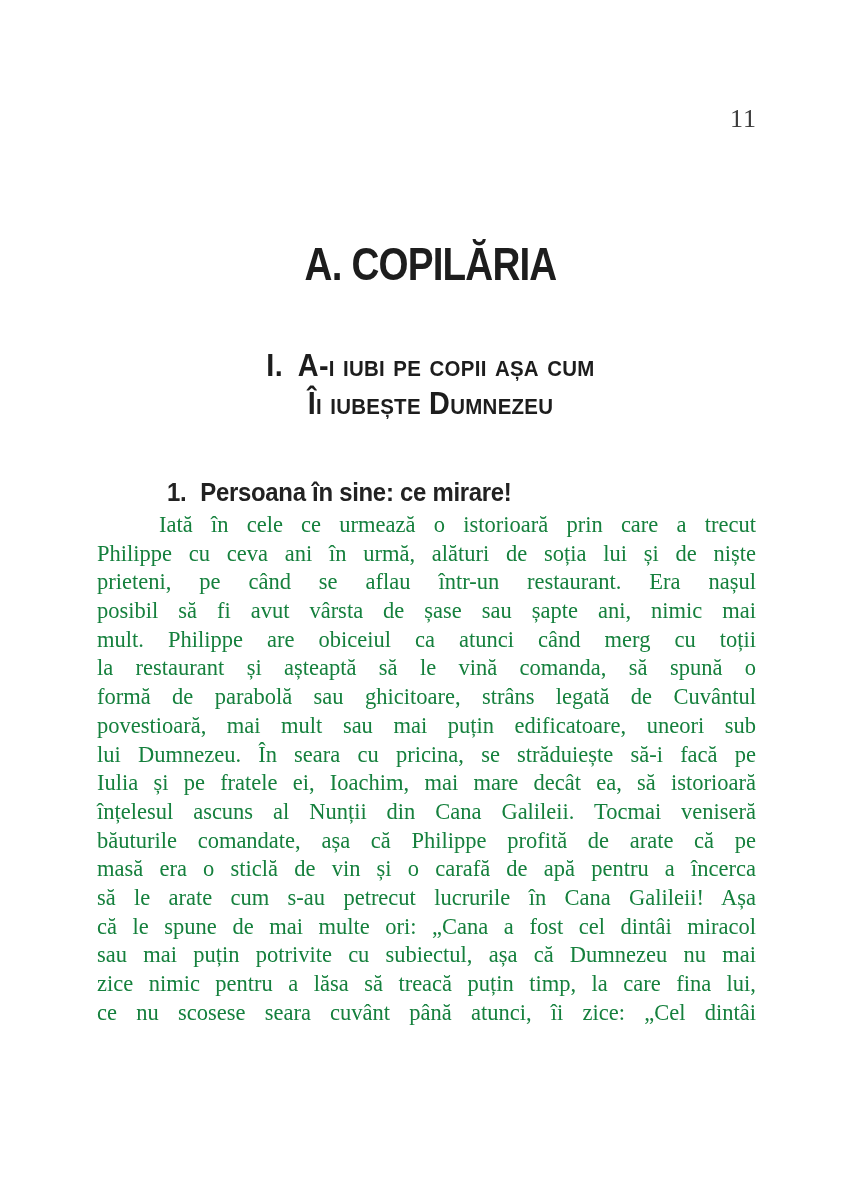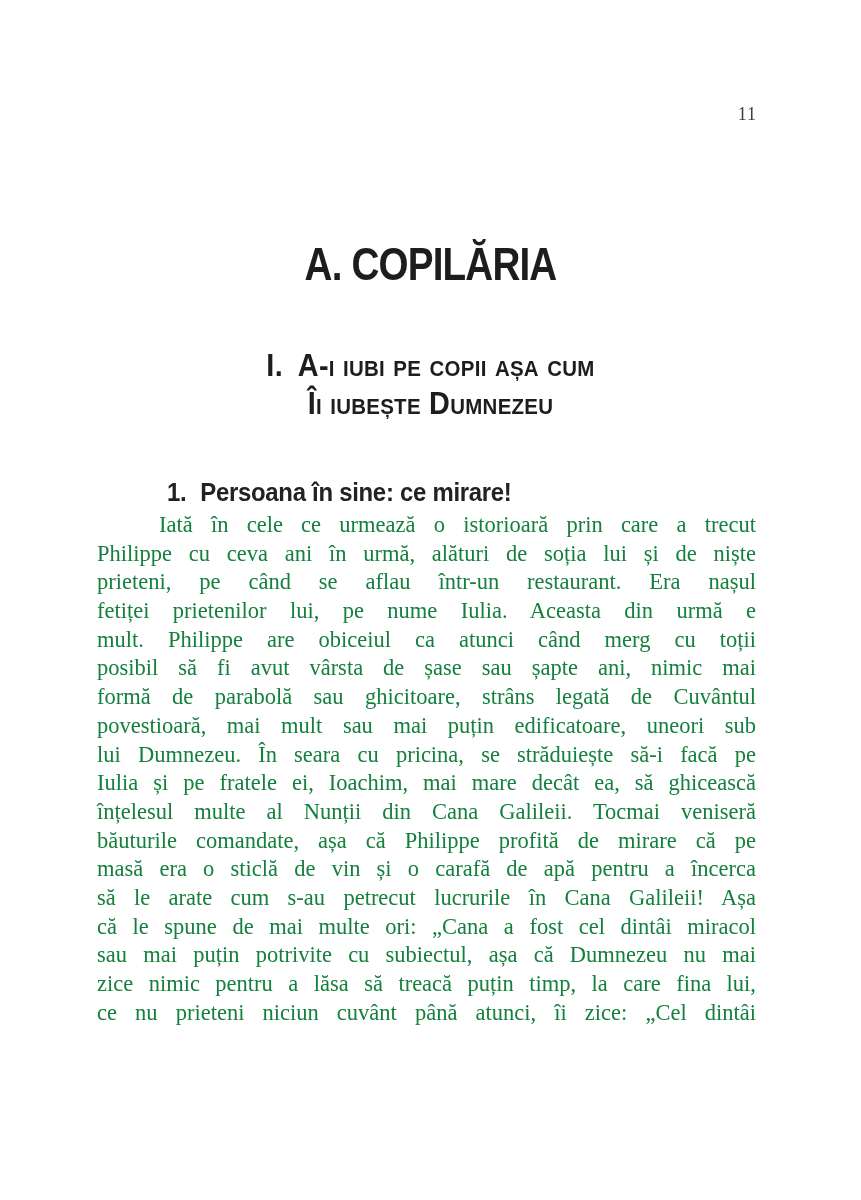--- a/index.html
+++ b/index.html
@@ -14,21 +14,21 @@
     margin: 0 auto;
     background: #ffffff;
     overflow: hidden;
     color: #222222;
   }
   .page-number {
     position: absolute;
     top: 105px;
     right: 104px;
     font-family: "Liberation Serif", serif;
-    font-size: 18px;
+    font-size: 26px;
     line-height: 1.1;
     color: #3c3c3c;
     letter-spacing: 1px;
   }
   .chapter-title {
     position: absolute;
     top: 208px;
     left: 0;
     width: 100%;
     text-align: center;
@@ -114,30 +114,30 @@
   </h2>
 
   <h3 class="subsection-heading">
     <span class="num">1.</span><span>Persoana în sine: ce mirare!</span>
   </h3>
 
   <div class="body-text">
     <div class="line indent">Iată în cele ce urmează o istorioară prin care a trecut</div>
     <div class="line">Philippe cu ceva ani în urmă, alături de soția lui și de niște</div>
     <div class="line">prieteni, pe când se aflau într-un restaurant. Era nașul</div>
-    <div class="line">fetiței prietenilor lui, pe nume Iulia. Aceasta din urmă e</div>
+    <div class="line">posibil să fi avut vârsta de șase sau șapte ani, nimic mai</div>
     <div class="line">mult. Philippe are obiceiul ca atunci când merg cu toții</div>
-    <div class="line">posibil să fi avut vârsta de șase sau șapte ani, nimic mai</div>
+    <div class="line">la restaurant și așteaptă să le vină comanda, să spună o</div>
     <div class="line">formă de parabolă sau ghicitoare, strâns legată de Cuvântul</div>
     <div class="line">povestioară, mai mult sau mai puțin edificatoare, uneori sub</div>
     <div class="line">lui Dumnezeu. În seara cu pricina, se străduiește să-i facă pe</div>
-    <div class="line">Iulia și pe fratele ei, Ioachim, mai mare decât ea, să ghicească</div>
-    <div class="line">înțelesul multe al Nunții din Cana Galileii. Tocmai veniseră</div>
-    <div class="line">băuturile comandate, așa că Philippe profită de mirare că pe</div>
+    <div class="line">Iulia și pe fratele ei, Ioachim, mai mare decât ea, să istorioară</div>
+    <div class="line">înțelesul ascuns al Nunții din Cana Galileii. Tocmai veniseră</div>
+    <div class="line">băuturile comandate, așa că Philippe profită de arate că pe</div>
     <div class="line">masă era o sticlă de vin și o carafă de apă pentru a încerca</div>
     <div class="line">să le arate cum s-au petrecut lucrurile în Cana Galileii! Așa</div>
     <div class="line">că le spune de mai multe ori: „Cana a fost cel dintâi miracol</div>
     <div class="line">sau mai puțin potrivite cu subiectul, așa că Dumnezeu nu mai</div>
     <div class="line">zice nimic pentru a lăsa să treacă puțin timp, la care fina lui,</div>
-    <div class="line">ce nu prieteni niciun cuvânt până atunci, îi zice: „Cel dintâi</div>
+    <div class="line">ce nu scosese seara cuvânt până atunci, îi zice: „Cel dintâi</div>
   </div>
 
 </div>
 
 </body></html>

